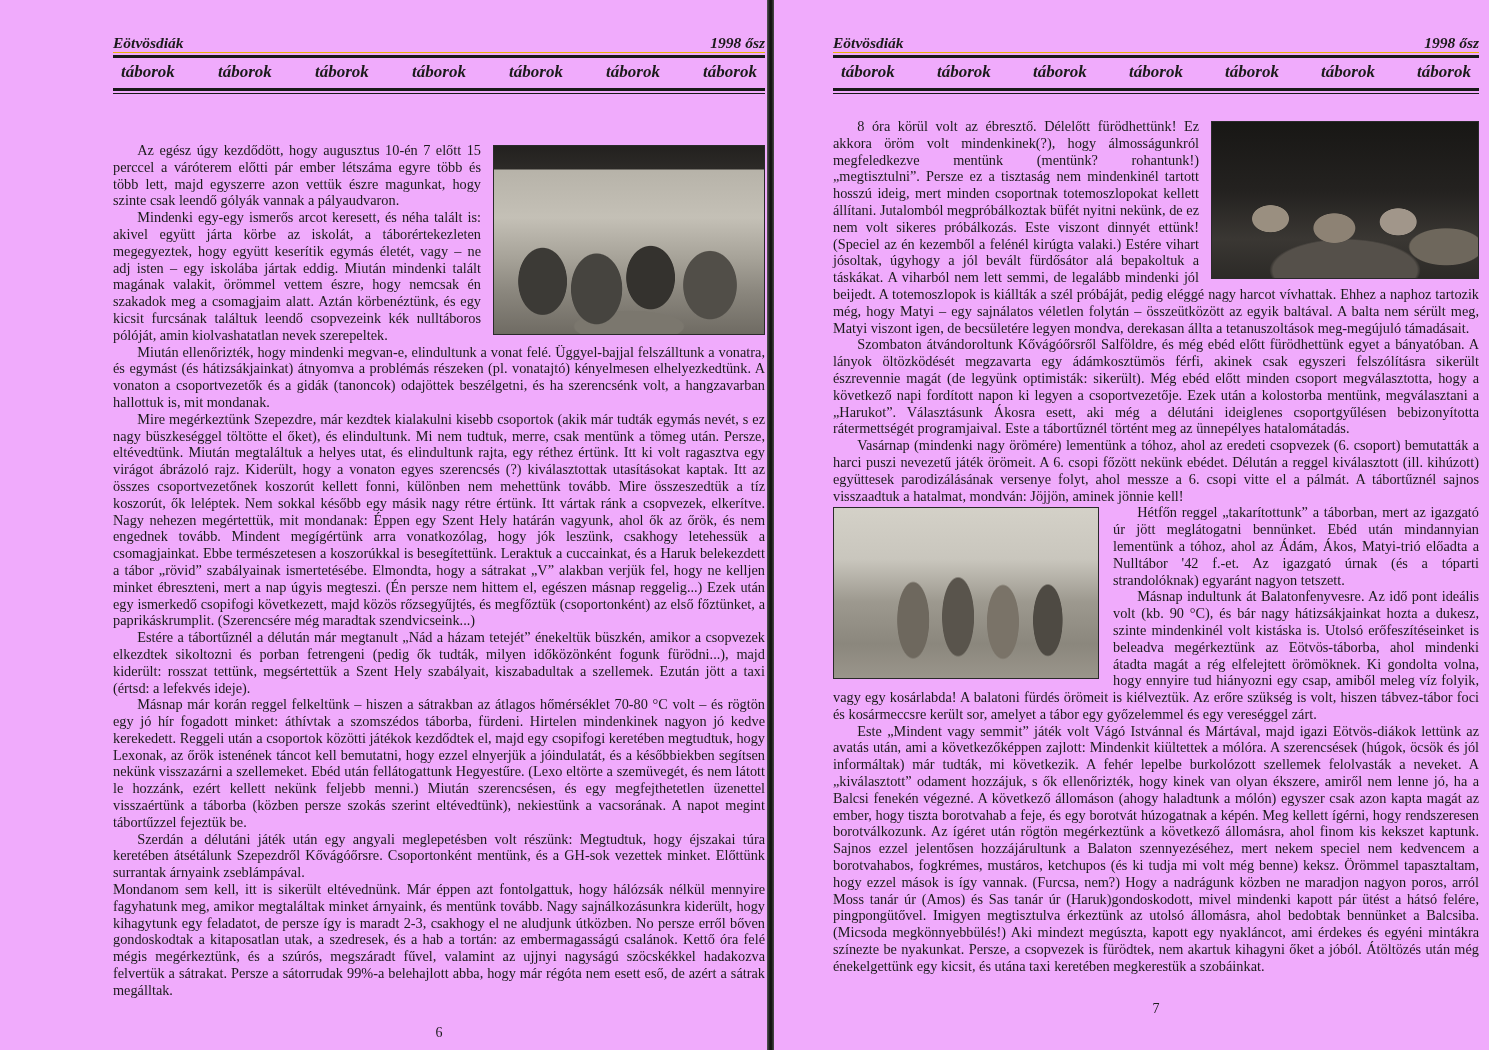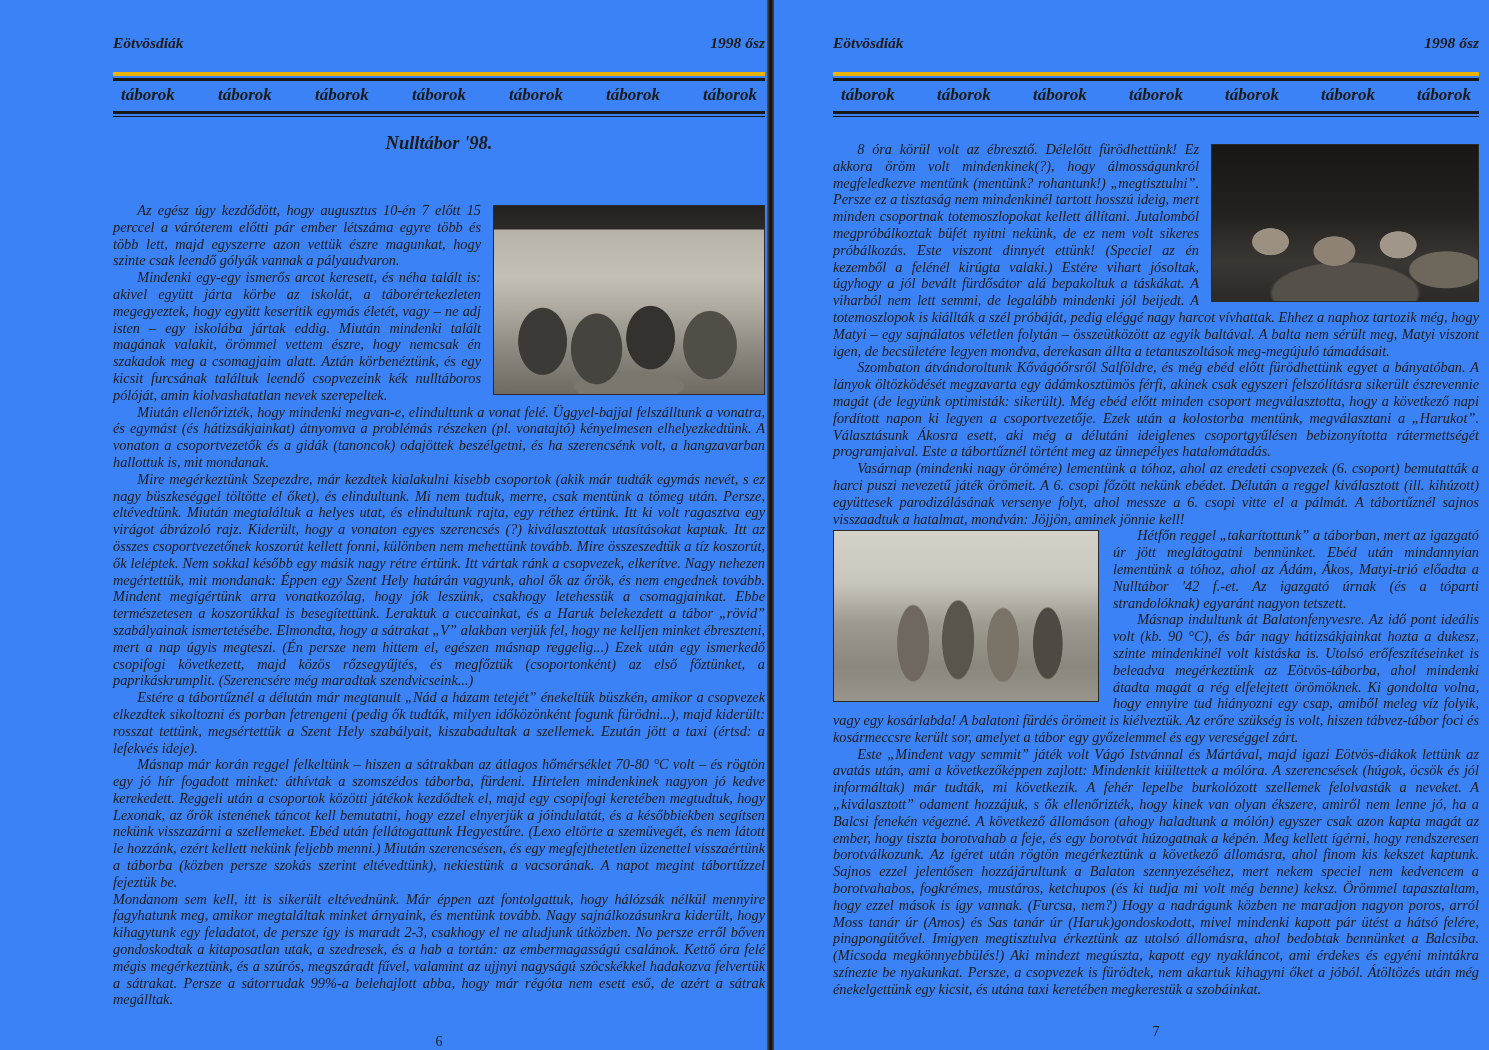--- a/index.html
+++ b/index.html
@@ -2,39 +2,39 @@
 <html lang="hu"><head>
 <meta charset="utf-8">
 <style>
   html,body{margin:0;padding:0;}
   body{
     width:1489px;height:1050px;overflow:hidden;
     background:#f6f6f4;
     font-family:"Liberation Serif","DejaVu Serif",serif;
     color:#1b1b1b;
   }
-  .spread{position:relative;width:1489px;height:1050px;background:#3b82f6;}
+  .spread{position:relative;width:1489px;height:1050px;background:#f0abfc;}
   .fold{position:absolute;left:767px;top:0;width:7px;height:1050px;
         background:linear-gradient(90deg,#555 0%,#161616 40%,#101010 60%,#4a4a4a 100%);}
   .page{position:absolute;top:0;height:1050px;}
   .page-left{left:113px;width:652px;}
   .page-right{left:833px;width:646px;}
 
   .page-header{display:flex;justify-content:space-between;align-items:baseline;
     margin-top:34px;font-weight:bold;font-style:italic;font-size:15.5px;}
-  .banner{margin-top:20px;border-top:4px solid #eab308;border-bottom:1px solid #191919;padding:2px 0;}
+  .banner{margin-top:0;border-top:1px solid #eab308;border-bottom:1px solid #191919;padding:2px 0;}
   .banner-inner{border-top:3px solid #191919;border-bottom:3px solid #191919;
     display:flex;justify-content:space-between;padding:4px 8px 6px 8px;}
   .banner-inner span{font-weight:bold;font-style:italic;font-size:17px;}
 
   .article-title{text-align:center;font-weight:bold;font-style:italic;
     font-size:18.5px;margin:16px 0 10px 0;}
 
   .body-text{font-size:14.3px;line-height:1.175;text-align:justify;margin-top:48px;}
-  .body-text p{margin:0;text-indent:1.7em;font-style:italic;}
+  .body-text p{margin:0;text-indent:1.7em;}
   .body-text p.no-indent{text-indent:0;}
   .page-right .body-text{margin-top:24px;}
 
   .photo{box-sizing:border-box;border:1px solid #2a2a2a;}
   .photo-right{float:right;margin:3px 0 6px 12px;}
   .photo-left{float:left;margin:3px 14px 6px 0;}
   .photo-station{width:272px;height:190px;
     background:
       radial-gradient(ellipse 40px 55px at 18% 72%, #3c3a36 0 60%, transparent 62%),
       radial-gradient(ellipse 42px 58px at 38% 76%, #46443f 0 60%, transparent 62%),
@@ -75,29 +75,29 @@
       <div class="banner-inner">
         <span>táborok</span>
         <span>táborok</span>
         <span>táborok</span>
         <span>táborok</span>
         <span>táborok</span>
         <span>táborok</span>
         <span>táborok</span>
       </div>
     </div>
-    <h1 class="article-title">Nulltábor '98.</h1>
     <div class="body-text">
       <div class="photo photo-right photo-station"></div>
       <p>Az egész úgy kezdődött, hogy augusztus 10-én 7 előtt 15 perccel a váróterem előtti pár ember létszáma egyre több és több lett, majd egyszerre azon vettük észre magunkat, hogy szinte csak leendő gólyák vannak a pályaudvaron.</p>
       <p>Mindenki egy-egy ismerős arcot keresett, és néha talált is: akivel együtt járta körbe az iskolát, a táborértekezleten megegyeztek, hogy együtt keserítik egymás életét, vagy – ne adj isten – egy iskolába jártak eddig. Miután mindenki talált magának valakit, örömmel vettem észre, hogy nemcsak én szakadok meg a csomagjaim alatt. Aztán körbenéztünk, és egy kicsit furcsának találtuk leendő csopvezeink kék nulltáboros pólóját, amin kiolvashatatlan nevek szerepeltek.</p>
       <p>Miután ellenőrizték, hogy mindenki megvan-e, elindultunk a vonat felé. Üggyel-bajjal felszálltunk a vonatra, és egymást (és hátizsákjainkat) átnyomva a problémás részeken (pl. vonatajtó) kényelmesen elhelyezkedtünk. A vonaton a csoportvezetők és a gidák (tanoncok) odajöttek beszélgetni, és ha szerencsénk volt, a hangzavarban hallottuk is, mit mondanak.</p>
       <p>Mire megérkeztünk Szepezdre, már kezdtek kialakulni kisebb csoportok (akik már tudták egymás nevét, s ez nagy büszkeséggel töltötte el őket), és elindultunk. Mi nem tudtuk, merre, csak mentünk a tömeg után. Persze, eltévedtünk. Miután megtaláltuk a helyes utat, és elindultunk rajta, egy réthez értünk. Itt ki volt ragasztva egy virágot ábrázoló rajz. Kiderült, hogy a vonaton egyes szerencsés (?) kiválasztottak utasításokat kaptak. Itt az összes csoportvezetőnek koszorút kellett fonni, különben nem mehettünk tovább. Mire összeszedtük a tíz koszorút, ők leléptek. Nem sokkal később egy másik nagy rétre értünk. Itt vártak ránk a csopvezek, elkerítve. Nagy nehezen megértettük, mit mondanak: Éppen egy Szent Hely határán vagyunk, ahol ők az őrök, és nem engednek tovább. Mindent megígértünk arra vonatkozólag, hogy jók leszünk, csakhogy letehessük a csomagjainkat. Ebbe természetesen a koszorúkkal is besegítettünk. Leraktuk a cuccainkat, és a Haruk belekezdett a tábor „rövid” szabályainak ismertetésébe. Elmondta, hogy a sátrakat „V” alakban verjük fel, hogy ne kelljen minket ébreszteni, mert a nap úgyis megteszi. (Én persze nem hittem el, egészen másnap reggelig...) Ezek után egy ismerkedő csopifogi következett, majd közös rőzsegyűjtés, és megfőztük (csoportonként) az első főztünket, a paprikáskrumplit. (Szerencsére még maradtak szendvicseink...)</p>
       <p>Estére a tábortűznél a délután már megtanult „Nád a házam tetejét” énekeltük büszkén, amikor a csopvezek elkezdtek sikoltozni és porban fetrengeni (pedig ők tudták, milyen időközönként fogunk fürödni...), majd kiderült: rosszat tettünk, megsértettük a Szent Hely szabályait, kiszabadultak a szellemek. Ezután jött a taxi (értsd: a lefekvés ideje).</p>
       <p>Másnap már korán reggel felkeltünk – hiszen a sátrakban az átlagos hőmérséklet 70-80 °C volt – és rögtön egy jó hír fogadott minket: áthívtak a szomszédos táborba, fürdeni. Hirtelen mindenkinek nagyon jó kedve kerekedett. Reggeli után a csoportok közötti játékok kezdődtek el, majd egy csopifogi keretében megtudtuk, hogy Lexonak, az őrök istenének táncot kell bemutatni, hogy ezzel elnyerjük a jóindulatát, és a későbbiekben segítsen nekünk visszazárni a szellemeket. Ebéd után fellátogattunk Hegyestűre. (Lexo eltörte a szemüvegét, és nem látott le hozzánk, ezért kellett nekünk feljebb menni.) Miután szerencsésen, és egy megfejthetetlen üzenettel visszaértünk a táborba (közben persze szokás szerint eltévedtünk), nekiestünk a vacsorának. A napot megint tábortűzzel fejeztük be.</p>
+      <p>Szerdán a délutáni játék után egy angyali meglepetésben volt részünk: Megtudtuk, hogy éjszakai túra keretében átsétálunk Szepezdről Kővágóőrsre. Csoportonként mentünk, és a GH-sok vezettek minket. Előttünk surrantak árnyaink zseblámpával.</p>
       <p class="no-indent">Mondanom sem kell, itt is sikerült eltévednünk. Már éppen azt fontolgattuk, hogy hálózsák nélkül mennyire fagyhatunk meg, amikor megtaláltak minket árnyaink, és mentünk tovább. Nagy sajnálkozásunkra kiderült, hogy kihagytunk egy feladatot, de persze így is maradt 2-3, csakhogy el ne aludjunk útközben. No persze erről bőven gondoskodtak a kitaposatlan utak, a szedresek, és a hab a tortán: az embermagasságú csalánok. Kettő óra felé mégis megérkeztünk, és a szúrós, megszáradt fűvel, valamint az ujjnyi nagyságú szöcskékkel hadakozva felvertük a sátrakat. Persze a sátorrudak 99%-a belehajlott abba, hogy már régóta nem esett eső, de azért a sátrak megálltak.</p>
       <div class="clear"></div>
     </div>
     <div class="page-number">6</div>
   </div>
 
   <div class="fold"></div>
 
   <div class="page page-right">
     <div class="page-header">

